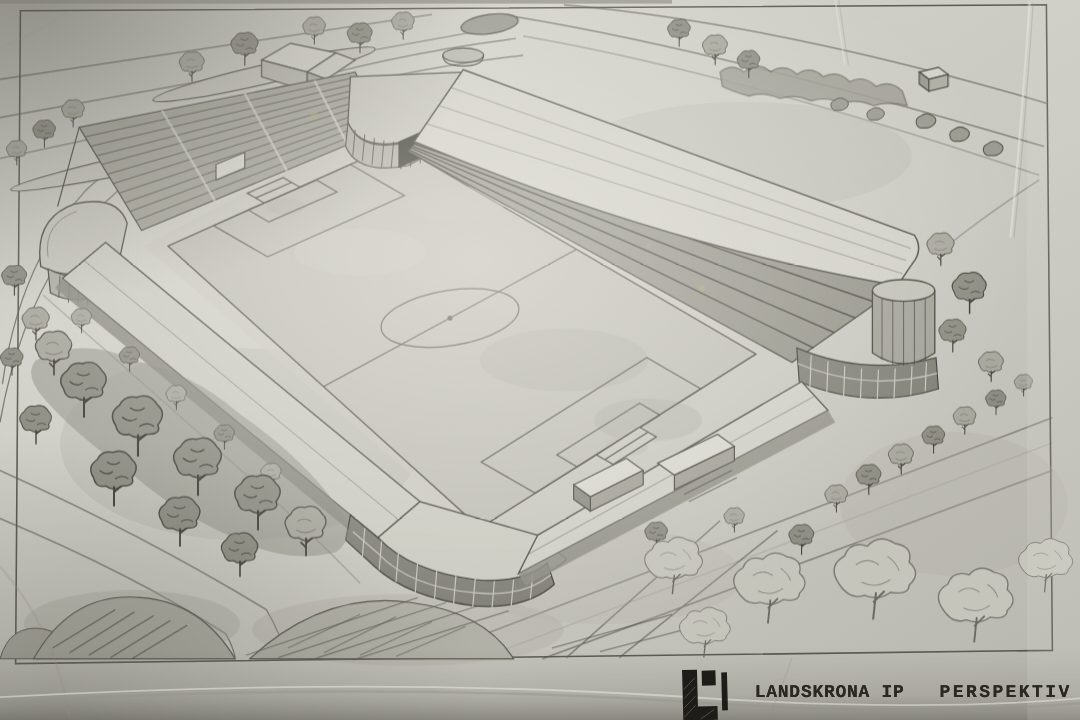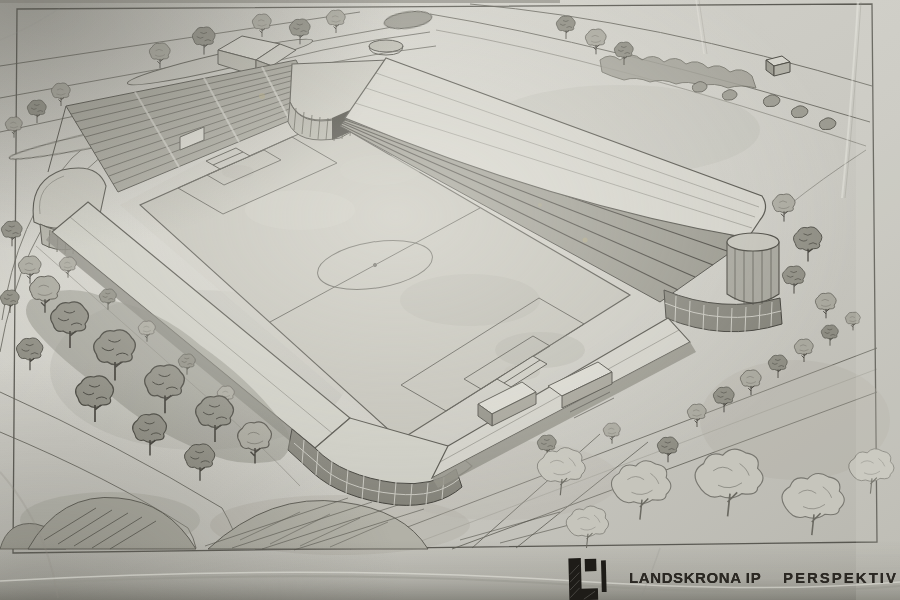--- a/index.html
+++ b/index.html
@@ -1,17 +1,17 @@
 <!DOCTYPE html>
 <html><head>
 <meta charset="utf-8">
 <style>
   html,body{margin:0;padding:0;background:#222;}
   .page{position:relative;width:900px;height:600px;overflow:hidden;background:#eab308;
-        font-family:Liberation Sans, sans-serif;}
+        font-family:Liberation Mono, monospace;}
   .page svg.scene{position:absolute;left:0;top:0;}
   .caption{position:absolute;left:0;top:0;width:900px;height:600px;}
   .logo{position:absolute;left:566px;top:552px;width:46px;height:52px;transform:rotate(-1.5deg);}
   .club{position:absolute;left:629px;top:569px;font-size:15px;font-weight:bold;
         letter-spacing:0.6px;color:#2b2823;text-shadow:0 0 0.5px #2b2823;}
   .ptype{position:absolute;left:783px;top:569px;font-size:15px;font-weight:bold;
         letter-spacing:2px;color:#2b2823;text-shadow:0 0 0.5px #2b2823;}
 </style>
 </head>
 <body>

